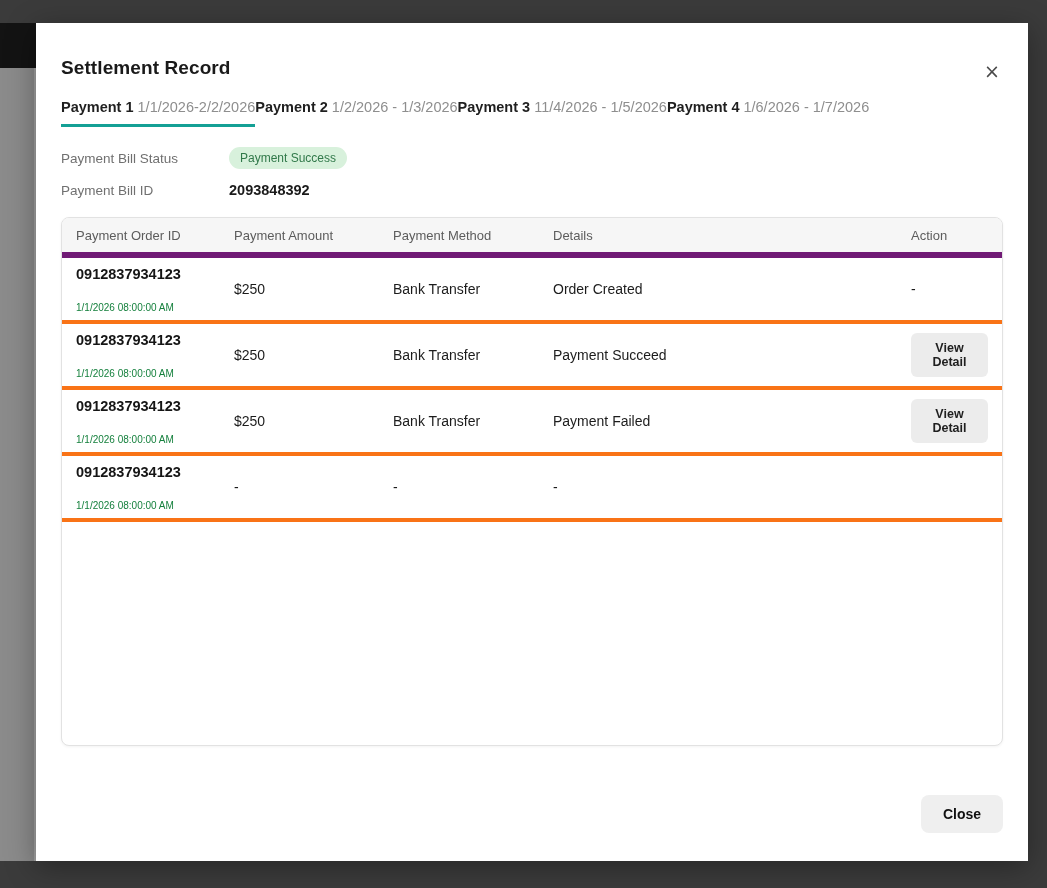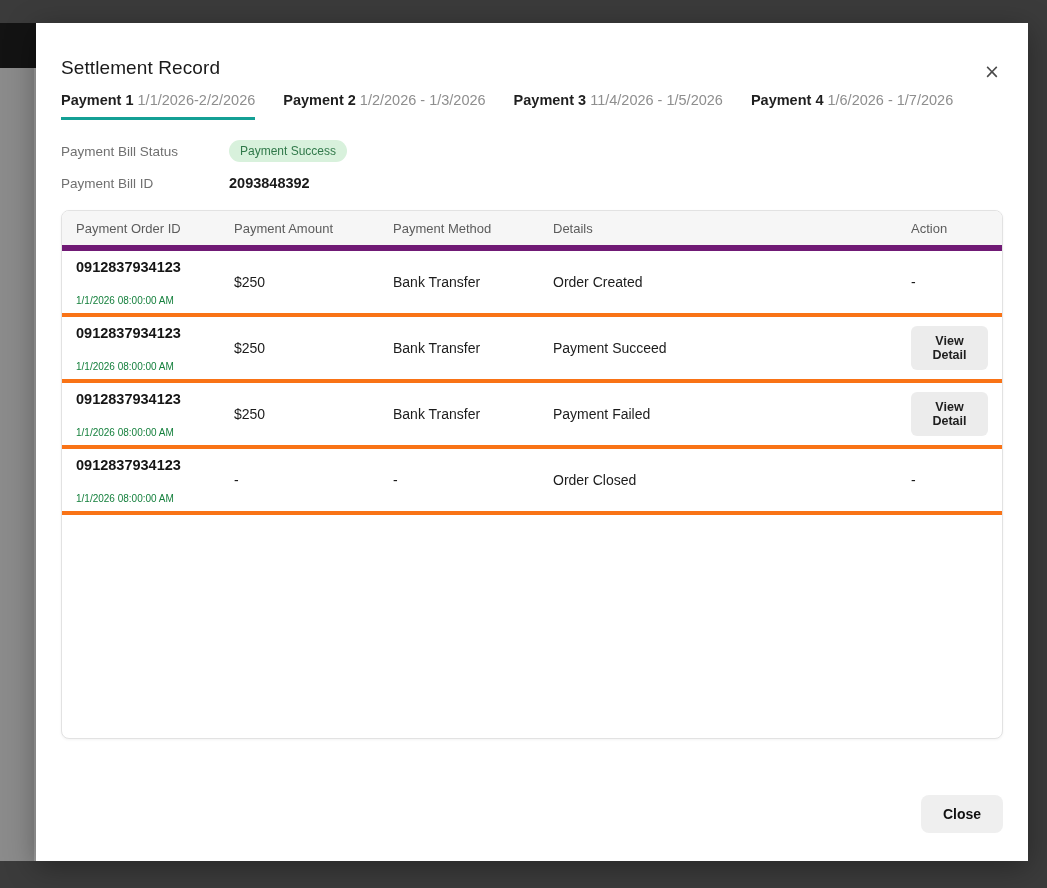--- a/index.html
+++ b/index.html
@@ -23,38 +23,37 @@
   
   .modal {
     position: absolute; left: 36px; top: 23px; width: 992px; height: 838px;
     background: #ffffff;
     box-shadow: 0 6px 28px rgba(0,0,0,0.35);
     padding: 0 25px;
   }
   .modal-title {
     margin-top: 34px;
     font-size: 19px;
-    font-weight: 400;
+    font-weight: 700;
     color: #1a1a1a;
     letter-spacing: 0.1px;
   }
   .close-x {
     position: absolute; top: 36px; right: 24px;
     width: 24px; height: 24px;
     display: flex; align-items: center; justify-content: center;
     font-size: 19px; color: #4a4a4a;
     cursor: pointer; user-select: none;
     background: none; border: none;
     font-family: "DejaVu Sans", sans-serif;
   }
   
   .tabs {
-    margin-top: 13px;
+    margin-top: 20px;
     display: flex;
-    gap: 28px;
     text-align: center;
   }
   .tab {
     padding-bottom: 9px;
     font-size: 14.5px;
     color: #8e8e8e;
     cursor: pointer;
     white-space: nowrap;
     border-bottom: 3px solid transparent;
   }
@@ -233,21 +232,20 @@
         </div>
     </div>
 
     <div class="t-row">
       <div>
         <div class="order-id">0912837934123</div>
         <div class="order-ts">1/1/2026 08:00:00 AM</div>
       </div>
       <div>-</div>
       <div>-</div>
-      <div>Order Closed</div>
       <div class="cell-action">
           <span>-</span>
         </div>
     </div>
   </div>
 
   <div class="modal-footer">
     <button class="close-btn">Close</button>
   </div>
 </div>

